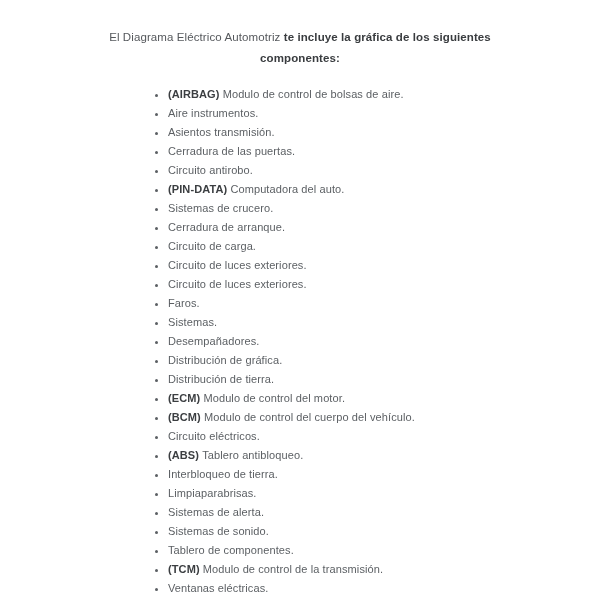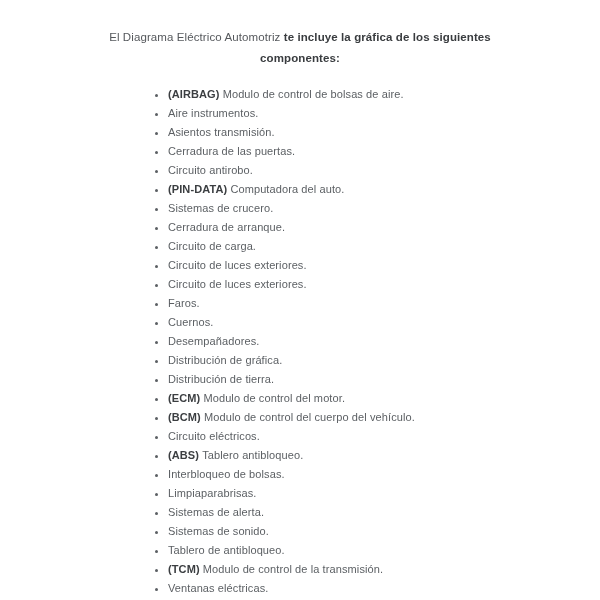--- a/index.html
+++ b/index.html
@@ -65,29 +65,29 @@
       <li><b class="item-bold"></b><span class="item-text">Asientos transmisión.</span></li>
       <li><b class="item-bold"></b><span class="item-text">Cerradura de las puertas.</span></li>
       <li><b class="item-bold"></b><span class="item-text">Circuito antirobo.</span></li>
       <li><b class="item-bold">(PIN-DATA) </b><span class="item-text">Computadora del auto.</span></li>
       <li><b class="item-bold"></b><span class="item-text">Sistemas de crucero.</span></li>
       <li><b class="item-bold"></b><span class="item-text">Cerradura de arranque.</span></li>
       <li><b class="item-bold"></b><span class="item-text">Circuito de carga.</span></li>
       <li><b class="item-bold"></b><span class="item-text">Circuito de luces exteriores.</span></li>
       <li><b class="item-bold"></b><span class="item-text">Circuito de luces exteriores.</span></li>
       <li><b class="item-bold"></b><span class="item-text">Faros.</span></li>
-      <li><b class="item-bold"></b><span class="item-text">Cuernos.</span></li>
+      <li><b class="item-bold"></b><span class="item-text">Sistemas.</span></li>
       <li><b class="item-bold"></b><span class="item-text">Desempañadores.</span></li>
       <li><b class="item-bold"></b><span class="item-text">Distribución de gráfica.</span></li>
       <li><b class="item-bold"></b><span class="item-text">Distribución de tierra.</span></li>
       <li><b class="item-bold">(ECM) </b><span class="item-text">Modulo de control del motor.</span></li>
       <li><b class="item-bold">(BCM) </b><span class="item-text">Modulo de control del cuerpo del vehículo.</span></li>
       <li><b class="item-bold"></b><span class="item-text">Circuito eléctricos.</span></li>
       <li><b class="item-bold">(ABS) </b><span class="item-text">Tablero antibloqueo.</span></li>
-      <li><b class="item-bold"></b><span class="item-text">Interbloqueo de bolsas.</span></li>
+      <li><b class="item-bold"></b><span class="item-text">Interbloqueo de tierra.</span></li>
       <li><b class="item-bold"></b><span class="item-text">Limpiaparabrisas.</span></li>
       <li><b class="item-bold"></b><span class="item-text">Sistemas de alerta.</span></li>
       <li><b class="item-bold"></b><span class="item-text">Sistemas de sonido.</span></li>
-      <li><b class="item-bold"></b><span class="item-text">Tablero de antibloqueo.</span></li>
+      <li><b class="item-bold"></b><span class="item-text">Tablero de componentes.</span></li>
       <li><b class="item-bold">(TCM) </b><span class="item-text">Modulo de control de la transmisión.</span></li>
       <li><b class="item-bold"></b><span class="item-text">Ventanas eléctricas.</span></li>
     </ul>
 </div>
 
 </body></html>

